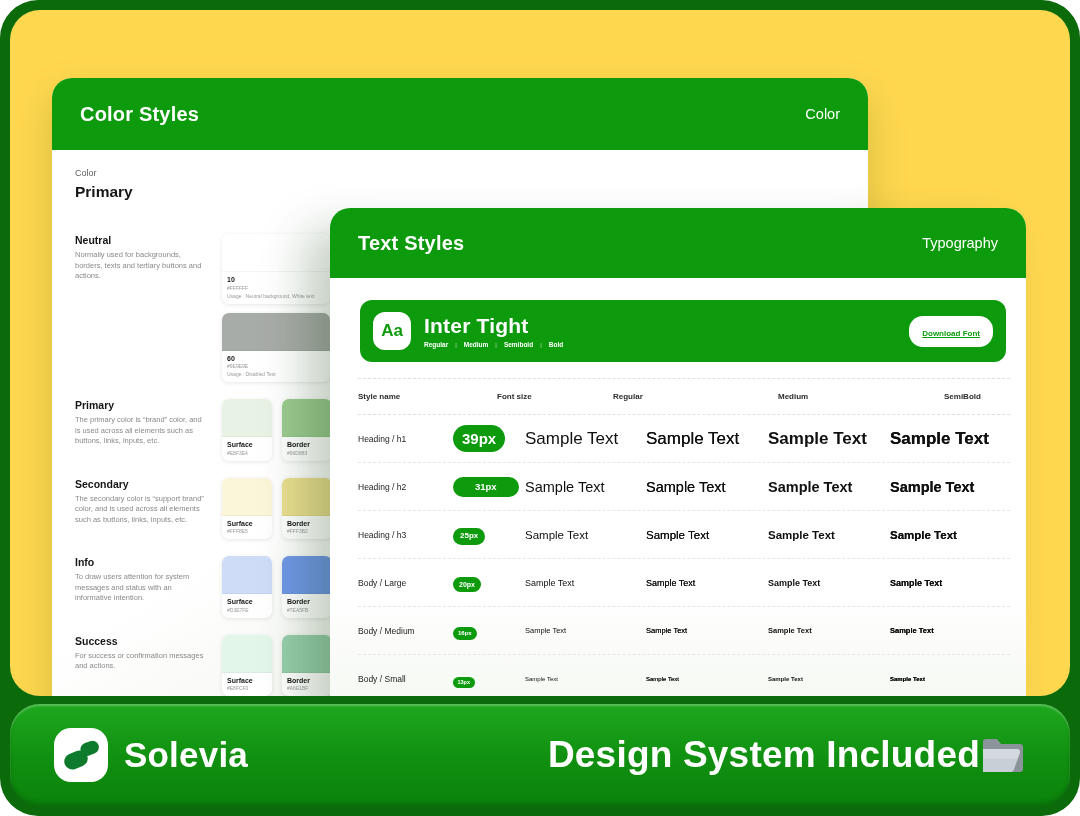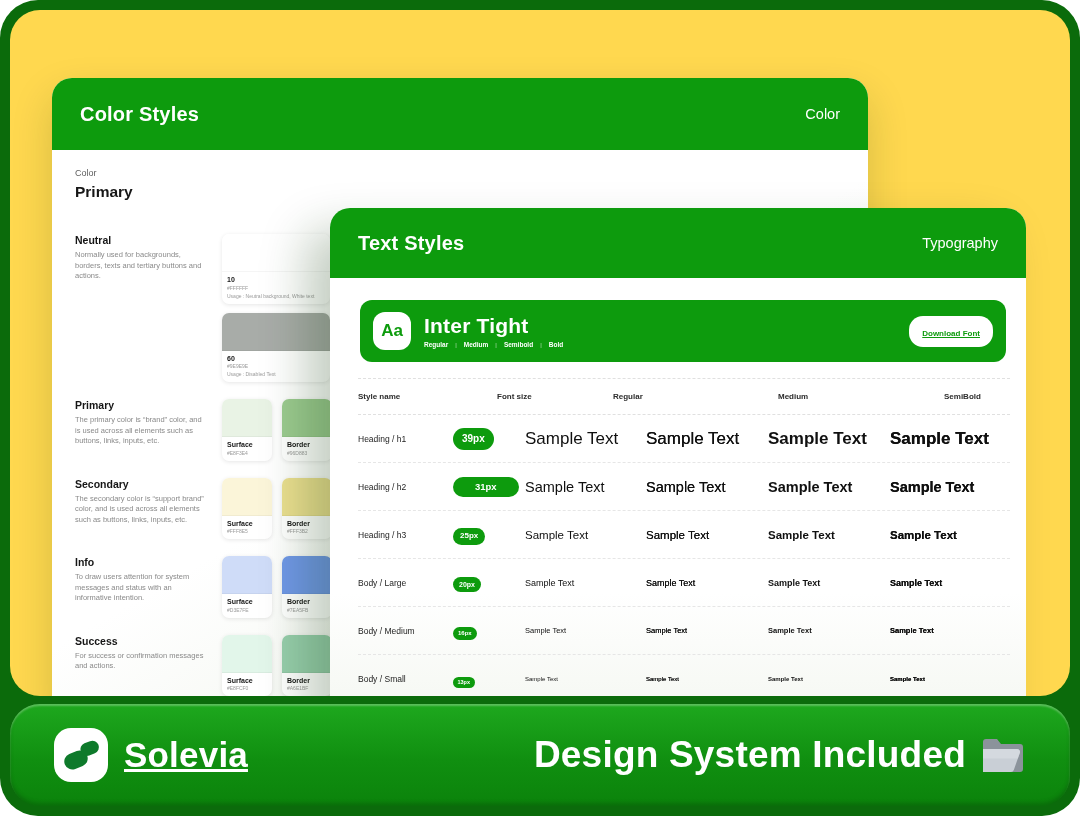--- a/index.html
+++ b/index.html
@@ -59,42 +59,42 @@
   .dl-btn span{color:var(--green);font-size:8px;font-weight:700;text-decoration:underline;}
 
   .type-table{position:absolute;left:28px;right:16px;top:100px;}
   .t-grid{display:grid;grid-template-columns:95px 72px 121px 122px 122px auto;align-items:center;}
   .t-head{border-top:1px dashed #e0e0e0;border-bottom:1px dashed #e0e0e0;height:37px;gap:44px;}
   .t-head .th{font-size:8px;font-weight:700;color:#2c2c2c;}
   .t-row{height:48px;border-bottom:1px dashed #e6e6e6;}
   .t-row:last-child{border-bottom:none;}
   .style-name{font-size:8.5px;color:#1d1d1d;}
   .pill{display:inline-block;background:var(--green);color:#fff;font-weight:700;border-radius:999px;line-height:1;}
-  .p0{font-size:10px;padding:6px 9px;}
+  .p0{font-size:15px;padding:6px 9px;}
   .p1{font-size:9.5px;padding:5px 22px;}
   .p2{font-size:8px;padding:4.5px 7px;}
   .p3{font-size:7px;padding:4px 6px;}
   .p4{font-size:6px;padding:3.5px 5px;}
   .p5{font-size:5.5px;padding:3px 4.5px;}
   .sample{color:#101010;white-space:nowrap;}
   .s0{font-size:17px;} .s1{font-size:14.5px;} .s2{font-size:11.5px;}
   .s3{font-size:9px;} .s4{font-size:7.5px;} .s5{font-size:6px;}
   .fw-regular{font-weight:400;}
   .fw-medium{font-weight:400;text-shadow:0 0 .35px currentColor;}
   .fw-semibold{font-weight:700;}
   .fw-bold{font-weight:700;text-shadow:0 0 .55px currentColor;}
 
   
   .bottom-bar{position:absolute;left:10px;top:704px;width:1060px;height:102px;border-radius:30px;
     background:linear-gradient(180deg,#1EA81E 0%,#108F10 55%,#0B830B 100%);
     box-shadow:inset 0 2px 2px rgba(255,255,255,.28), inset 0 -3px 4px rgba(0,0,0,.18);
     display:flex;align-items:center;justify-content:space-between;padding:0 44px;}
   .brand-wrap{display:flex;align-items:center;gap:16px;}
-  .brand-name{color:#fff;font-size:35px;font-weight:700;letter-spacing:.2px;text-decoration:underline;}
-  .tag-wrap{display:flex;align-items:center;gap:14px;text-align:center;}
+  .brand-name{color:#fff;font-size:35px;font-weight:700;letter-spacing:.2px;}
+  .tag-wrap{display:flex;align-items:center;text-align:center;}
   .tagline{color:#fff;font-size:37px;font-weight:700;letter-spacing:.2px;}
 </style>
 </head>
 <body>
 
 <div class="frame">
   <div class="panel">
 
     <section class="card color-card">
       <header class="card-header">

